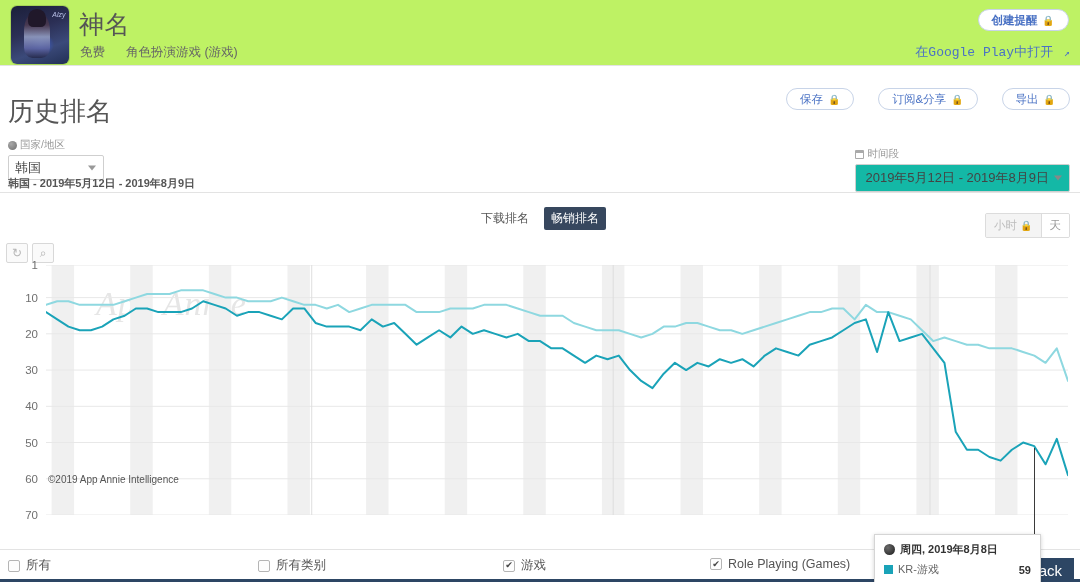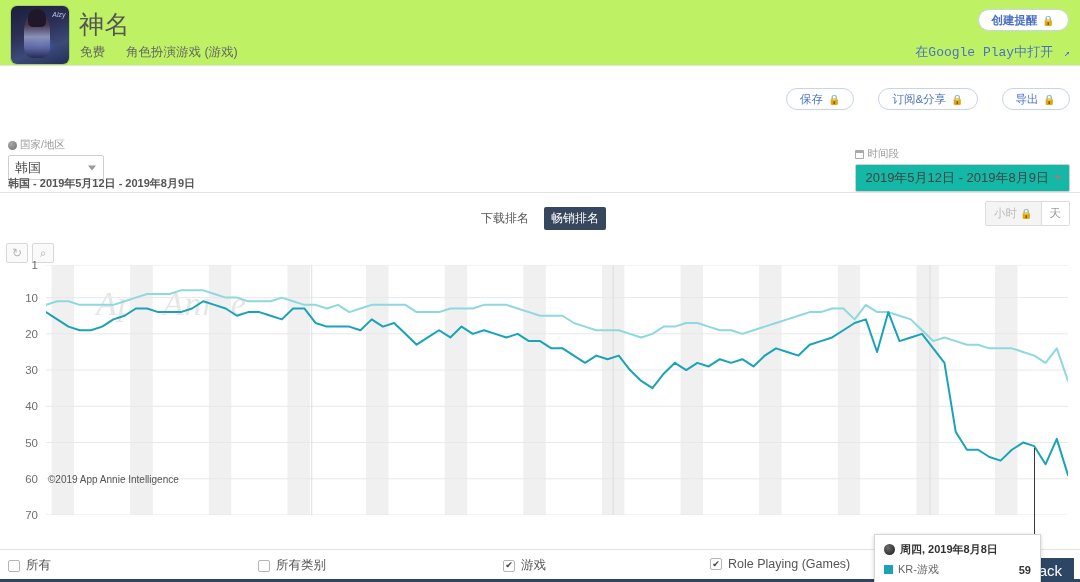--- a/index.html
+++ b/index.html
@@ -122,21 +122,21 @@
   }
   .rank-toggle {
     position: absolute; left: 50%; transform: translateX(-50%);
     display: flex; align-items: center; gap: 8px;
   }
   .toggle-item {
     font-size: 12px; color: #555; padding: 3px 7px; cursor: pointer; border-radius: 2px;
   }
   .toggle-item.active { background: #37475e; color: #fff; }
   .gran-toggle {
-    position: absolute; right: 10px; top: 8px; display: flex;
+    position: absolute; right: 10px; top: 20px; display: flex;
     border: 1px solid #dcdcdc; border-radius: 2px; overflow: hidden; background:#f4f4f4;
   }
   .gran-item {
     font-size: 11.5px; color: #bdbdbd; padding: 4px 8px; cursor: pointer;
     display: flex; align-items: center; gap: 3px; background: #f4f4f4;
   }
   .gran-item.active { background: #fff; color: #9a9a9a; border-left: 1px solid #dcdcdc; }
 
   .chart-tools { position: absolute; left: 6px; top: 50px; display: flex; gap: 4px; }
   .tool-btn {
@@ -237,20 +237,21 @@
       <span>创建提醒</span>
       <span class="lock">🔒</span>
     </div>
     <a class="gp-link" href="#">
       <span>在Google Play中打开</span>
       <span class="ext">↗</span>
     </a>
   </div>
 
   <div class="section">
+    <div class="sec-title">历史排名</div>
 
     <div class="country-wrap">
       <div class="field-label">
         <span style="display:inline-block;width:9px;height:9px;border-radius:50%;background:radial-gradient(circle at 35% 33%,#a9a9a9 0%,#7d7d7d 75%);"></span>
         <span>国家/地区</span>
       </div>
       <div class="select-box">
         <span>韩国</span>
         <span class="caret"></span>
       </div>

